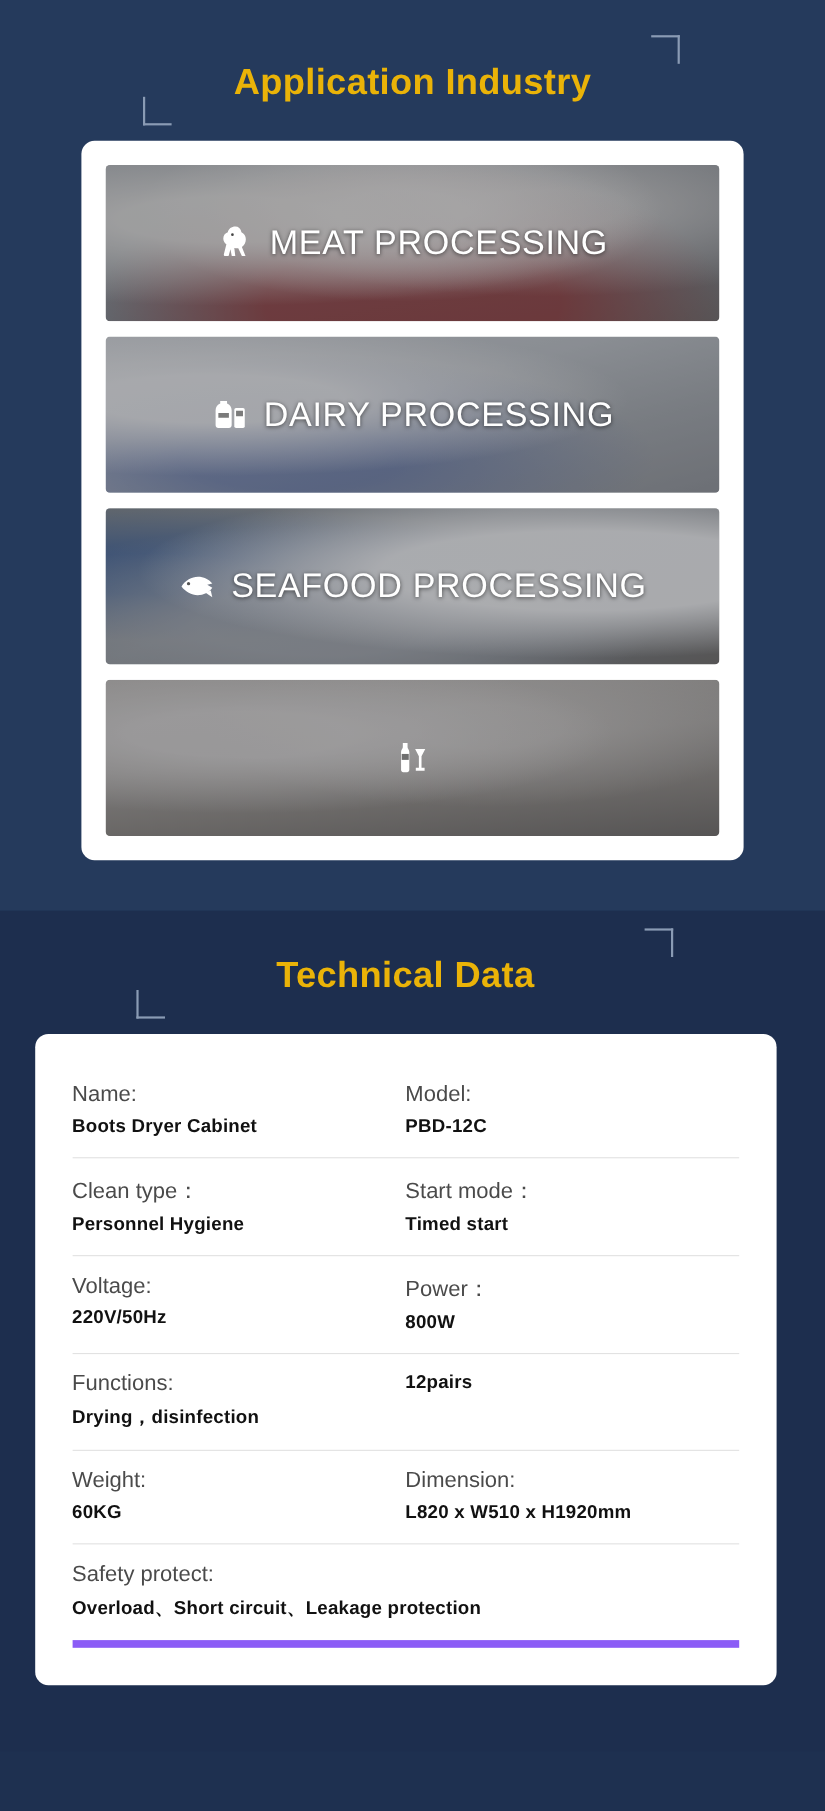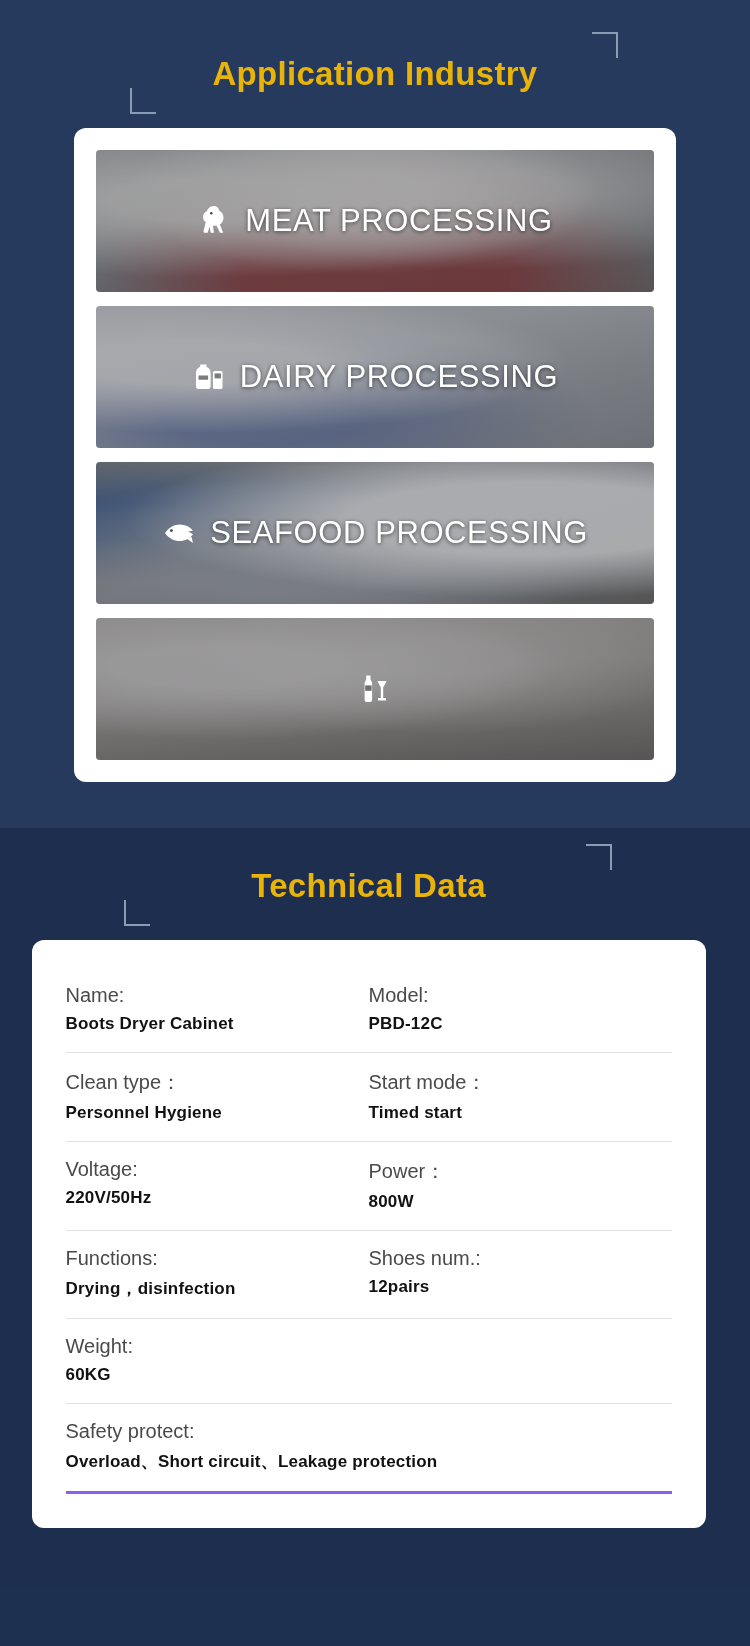--- a/index.html
+++ b/index.html
@@ -130,21 +130,21 @@
     margin: 0 auto;
     background: #ffffff;
     border-radius: 12px;
     padding: 28px 34px 34px 34px;
   }
   .spec-row {
     display: flex;
     border-bottom: 1px solid #e2e2e2;
     padding: 16px 0 18px 0;
   }
-  .spec-row:last-child { border-bottom: 3px solid #8b5cf6; }
+  .spec-row:last-child { border-bottom: 7px solid #8b5cf6; }
   .spec-cell { width: 50%; padding-right: 12px; }
   .spec-cell.full { width: 100%; }
   .spec-key {
     font-size: 20px;
     color: #4a4a4a;
     margin-bottom: 7px;
     font-weight: 400;
   }
   .spec-val {
     font-size: 17px;
@@ -274,29 +274,32 @@
           <div class="spec-val">800W</div>
         </div>
       </div>
 
       <div class="spec-row">
         <div class="spec-cell">
           <div class="spec-key">Functions:</div>
           <div class="spec-val">Drying，disinfection</div>
         </div>
         <div class="spec-cell">
-          <div class="spec-key">Shoes num.:</div>
           <div class="spec-val">12pairs</div>
         </div>
       </div>
 
       <div class="spec-row">
         <div class="spec-cell">
           <div class="spec-key">Weight:</div>
           <div class="spec-val">60KG</div>
+        </div>
+        <div class="spec-cell">
+          <div class="spec-key">Dimension:</div>
+          <div class="spec-val">L820 x W510 x H1920mm</div>
         </div>
       </div>
 
       <div class="spec-row">
         <div class="spec-cell full">
           <div class="spec-key">Safety protect:</div>
           <div class="spec-val">Overload、Short circuit、Leakage protection</div>
         </div>
       </div>
 

